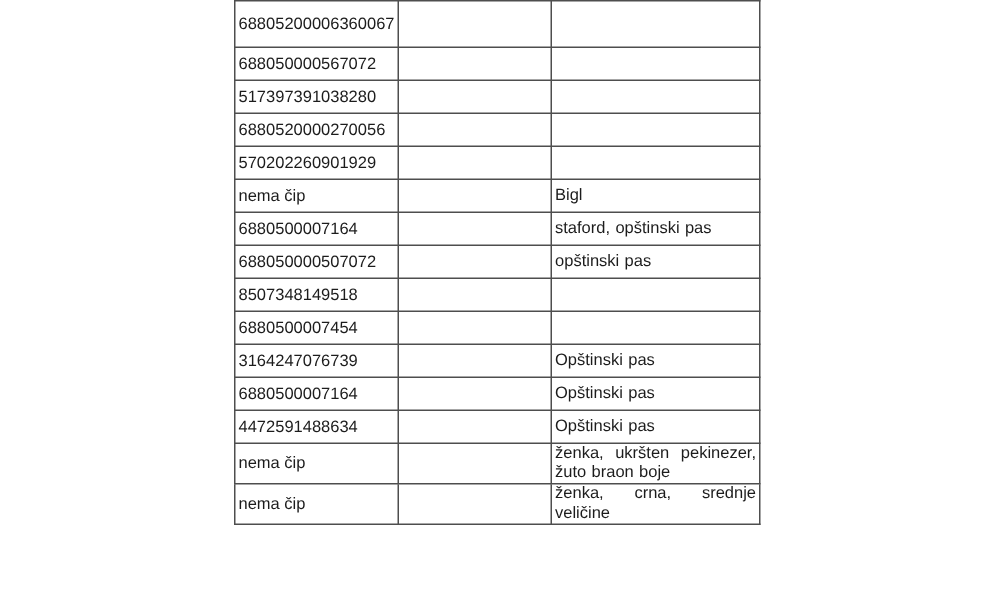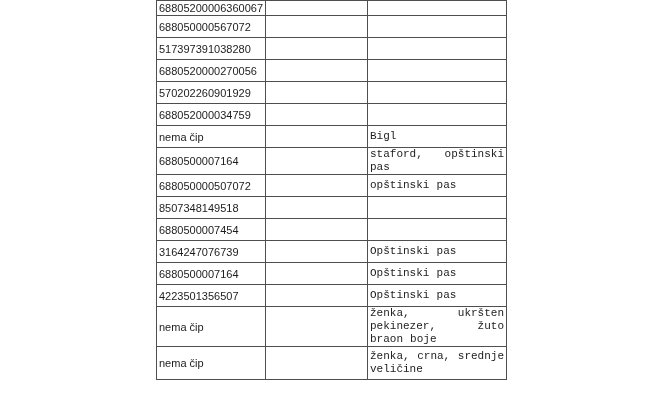--- a/index.html
+++ b/index.html
@@ -26,33 +26,32 @@
     font-size: 11px;
     color: var(--text-color, #1c1c1c);
     padding: 0 2px 0 2px;
     vertical-align: middle;
     overflow: hidden;
   }
   col.c1 { width: 109px; }
   col.c2 { width: 102px; }
   col.c3 { width: 139px; }
   .doc-table tr { height: 22px; }
-  .doc-table tr:first-child { height: 15px; }
+  .doc-table tr:first-child { height: 31px; }
   .doc-table tr:nth-child(16) { height: 33px; }
   .doc-table tr:nth-child(17) { height: 35px; }
   td.chip-cell, td.empty-cell {
     white-space: nowrap;
   }
   td.description-cell {
     white-space: normal;
     text-align: justify;
     text-align-last: left;
     line-height: 13px;
     word-spacing: 0.5px;
-    font-family: Liberation Mono, monospace;
   }
 </style>
 </head>
 <body style="--border-color: #4e4e4e; --text-color: #1c1c1c; background: rgb(255, 255, 255);">
 
 <table class="doc-table">
   <colgroup>
     <col class="c1">
     <col class="c2">
     <col class="c3">
@@ -73,25 +72,20 @@
         <td class="empty-cell"></td>
         <td class="description-cell"></td>
       </tr>
       <tr>
         <td class="chip-cell">6880520000270056</td>
         <td class="empty-cell"></td>
         <td class="description-cell"></td>
       </tr>
       <tr>
         <td class="chip-cell">570202260901929</td>
-        <td class="empty-cell"></td>
-        <td class="description-cell"></td>
-      </tr>
-      <tr>
-        <td class="chip-cell">688052000034759</td>
         <td class="empty-cell"></td>
         <td class="description-cell"></td>
       </tr>
       <tr>
         <td class="chip-cell">nema čip</td>
         <td class="empty-cell"></td>
         <td class="description-cell">Bigl</td>
       </tr>
       <tr>
         <td class="chip-cell">6880500007164</td>
@@ -117,21 +111,21 @@
         <td class="chip-cell">3164247076739</td>
         <td class="empty-cell"></td>
         <td class="description-cell">Opštinski pas</td>
       </tr>
       <tr>
         <td class="chip-cell">6880500007164</td>
         <td class="empty-cell"></td>
         <td class="description-cell">Opštinski pas</td>
       </tr>
       <tr>
-        <td class="chip-cell">4223501356507</td>
+        <td class="chip-cell">4472591488634</td>
         <td class="empty-cell"></td>
         <td class="description-cell">Opštinski pas</td>
       </tr>
       <tr>
         <td class="chip-cell">nema čip</td>
         <td class="empty-cell"></td>
         <td class="description-cell">ženka, ukršten pekinezer, žuto braon boje</td>
       </tr>
       <tr>
         <td class="chip-cell">nema čip</td>

